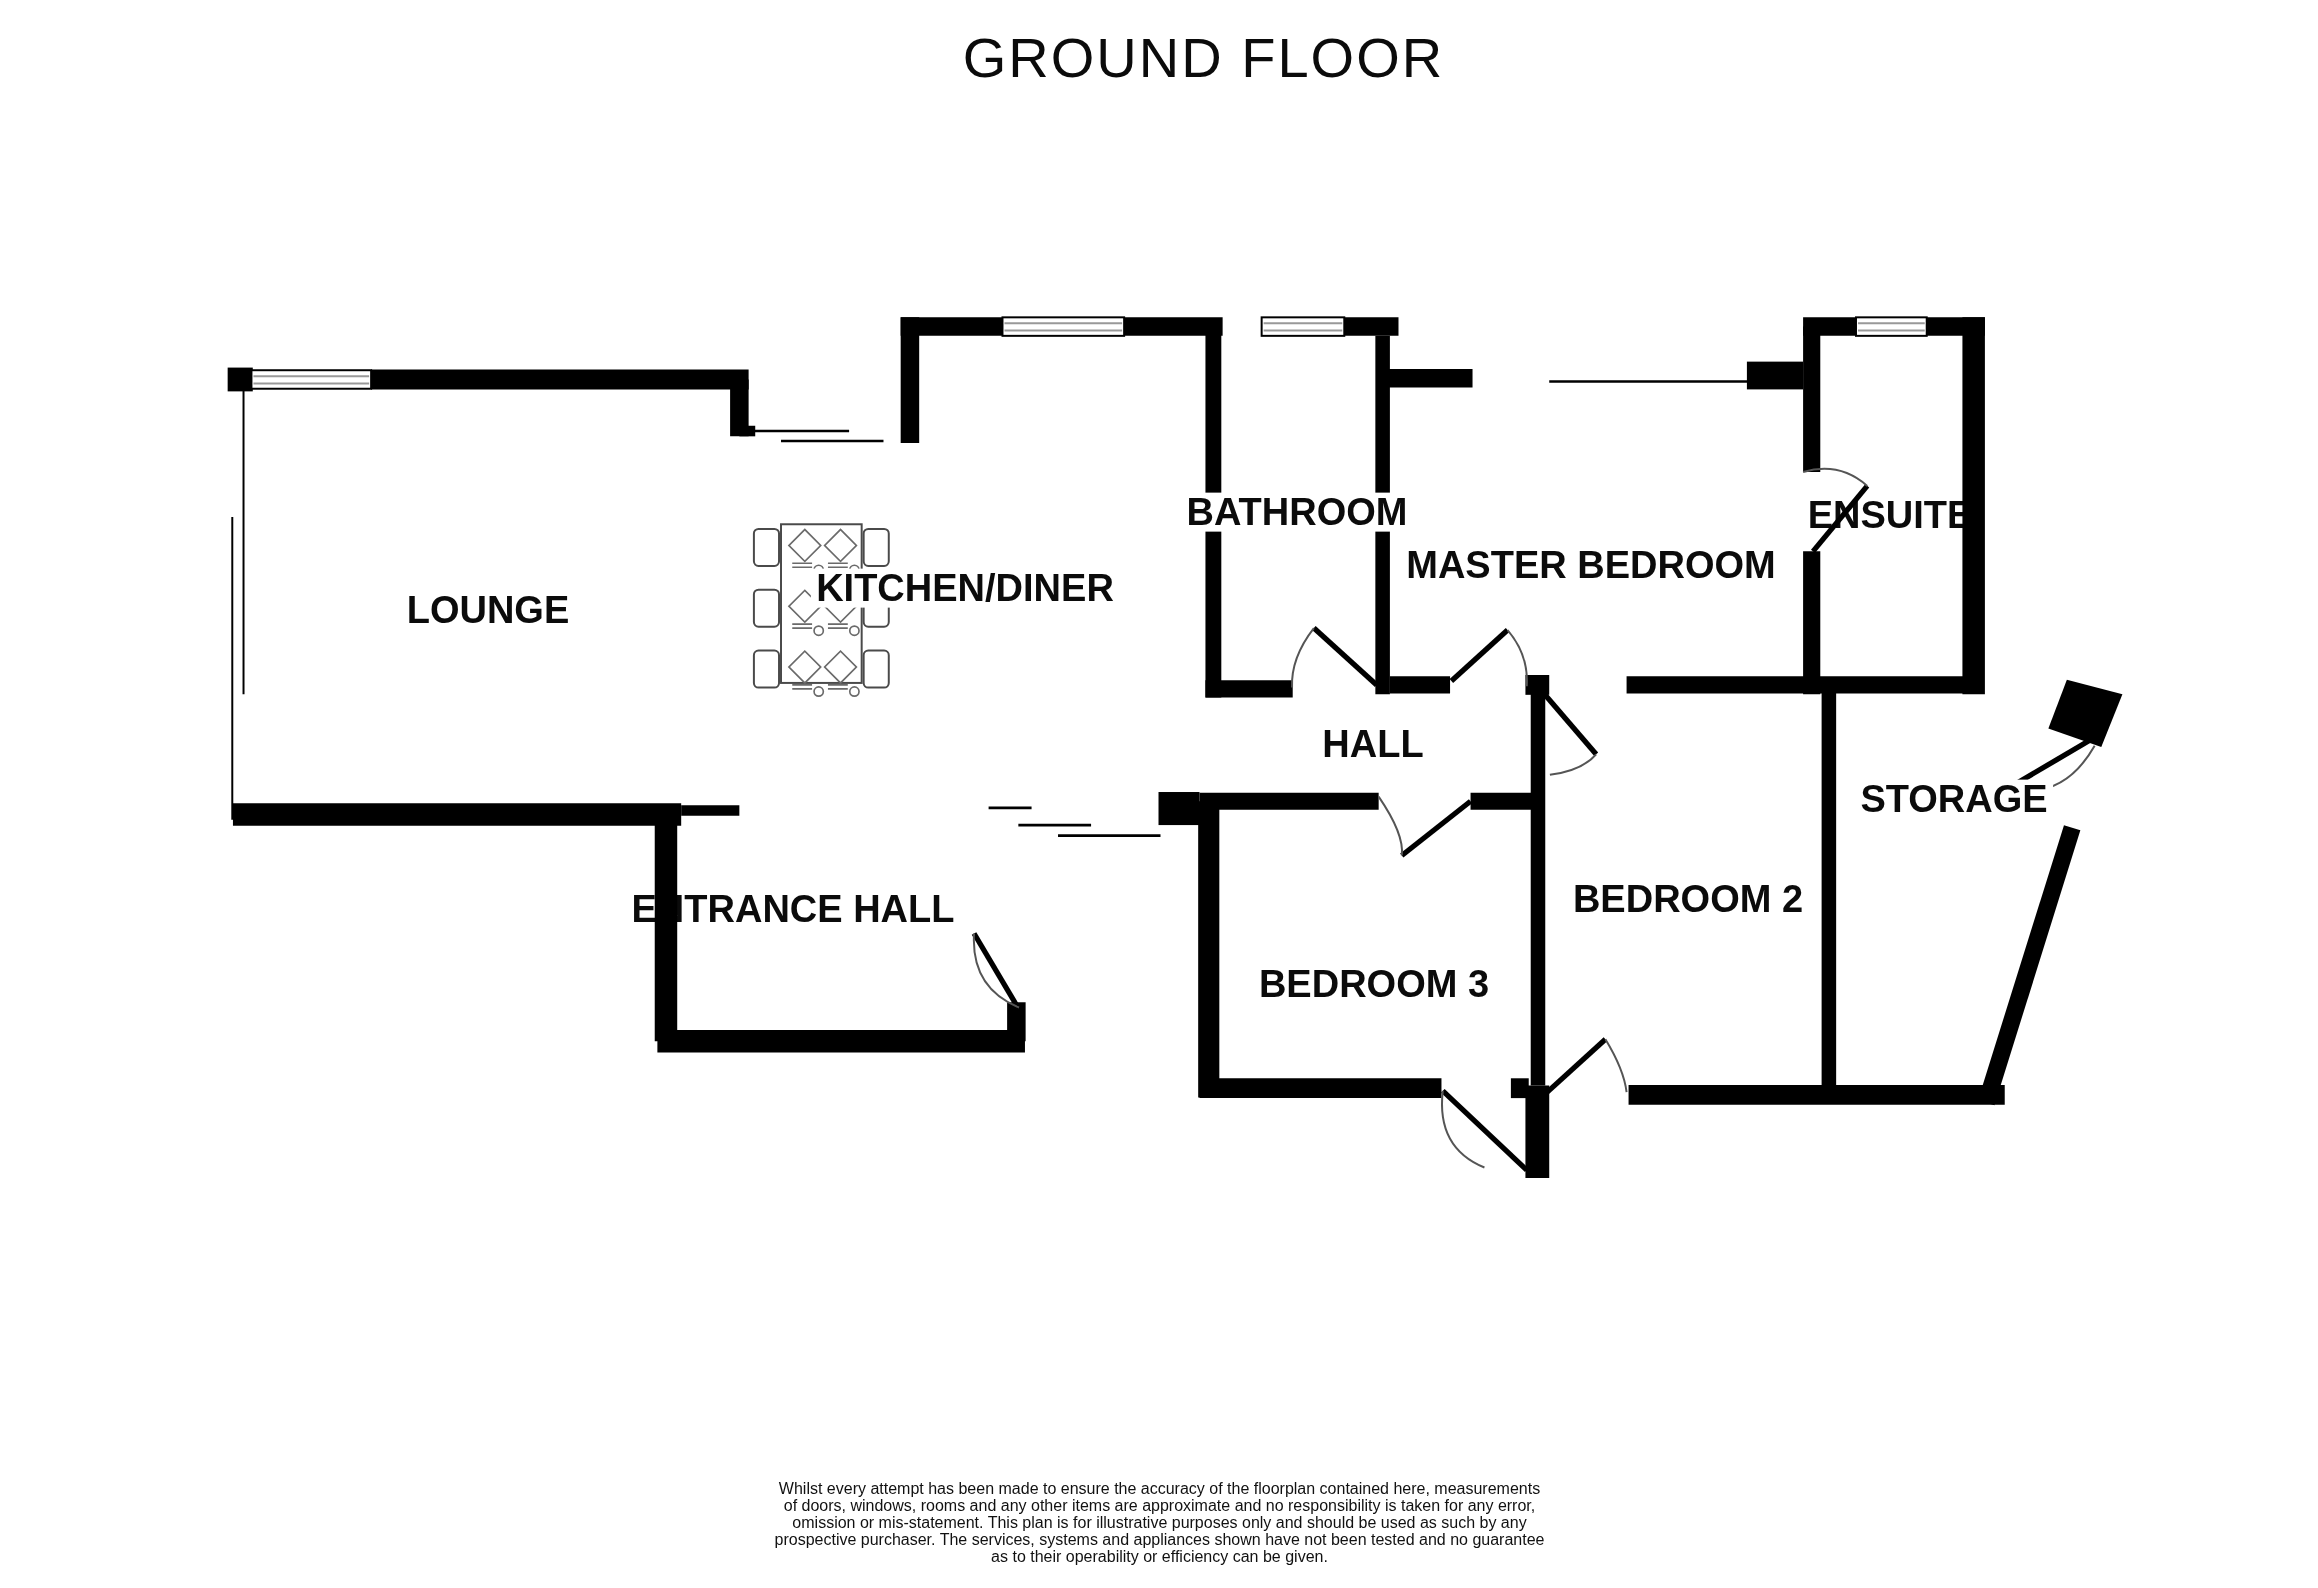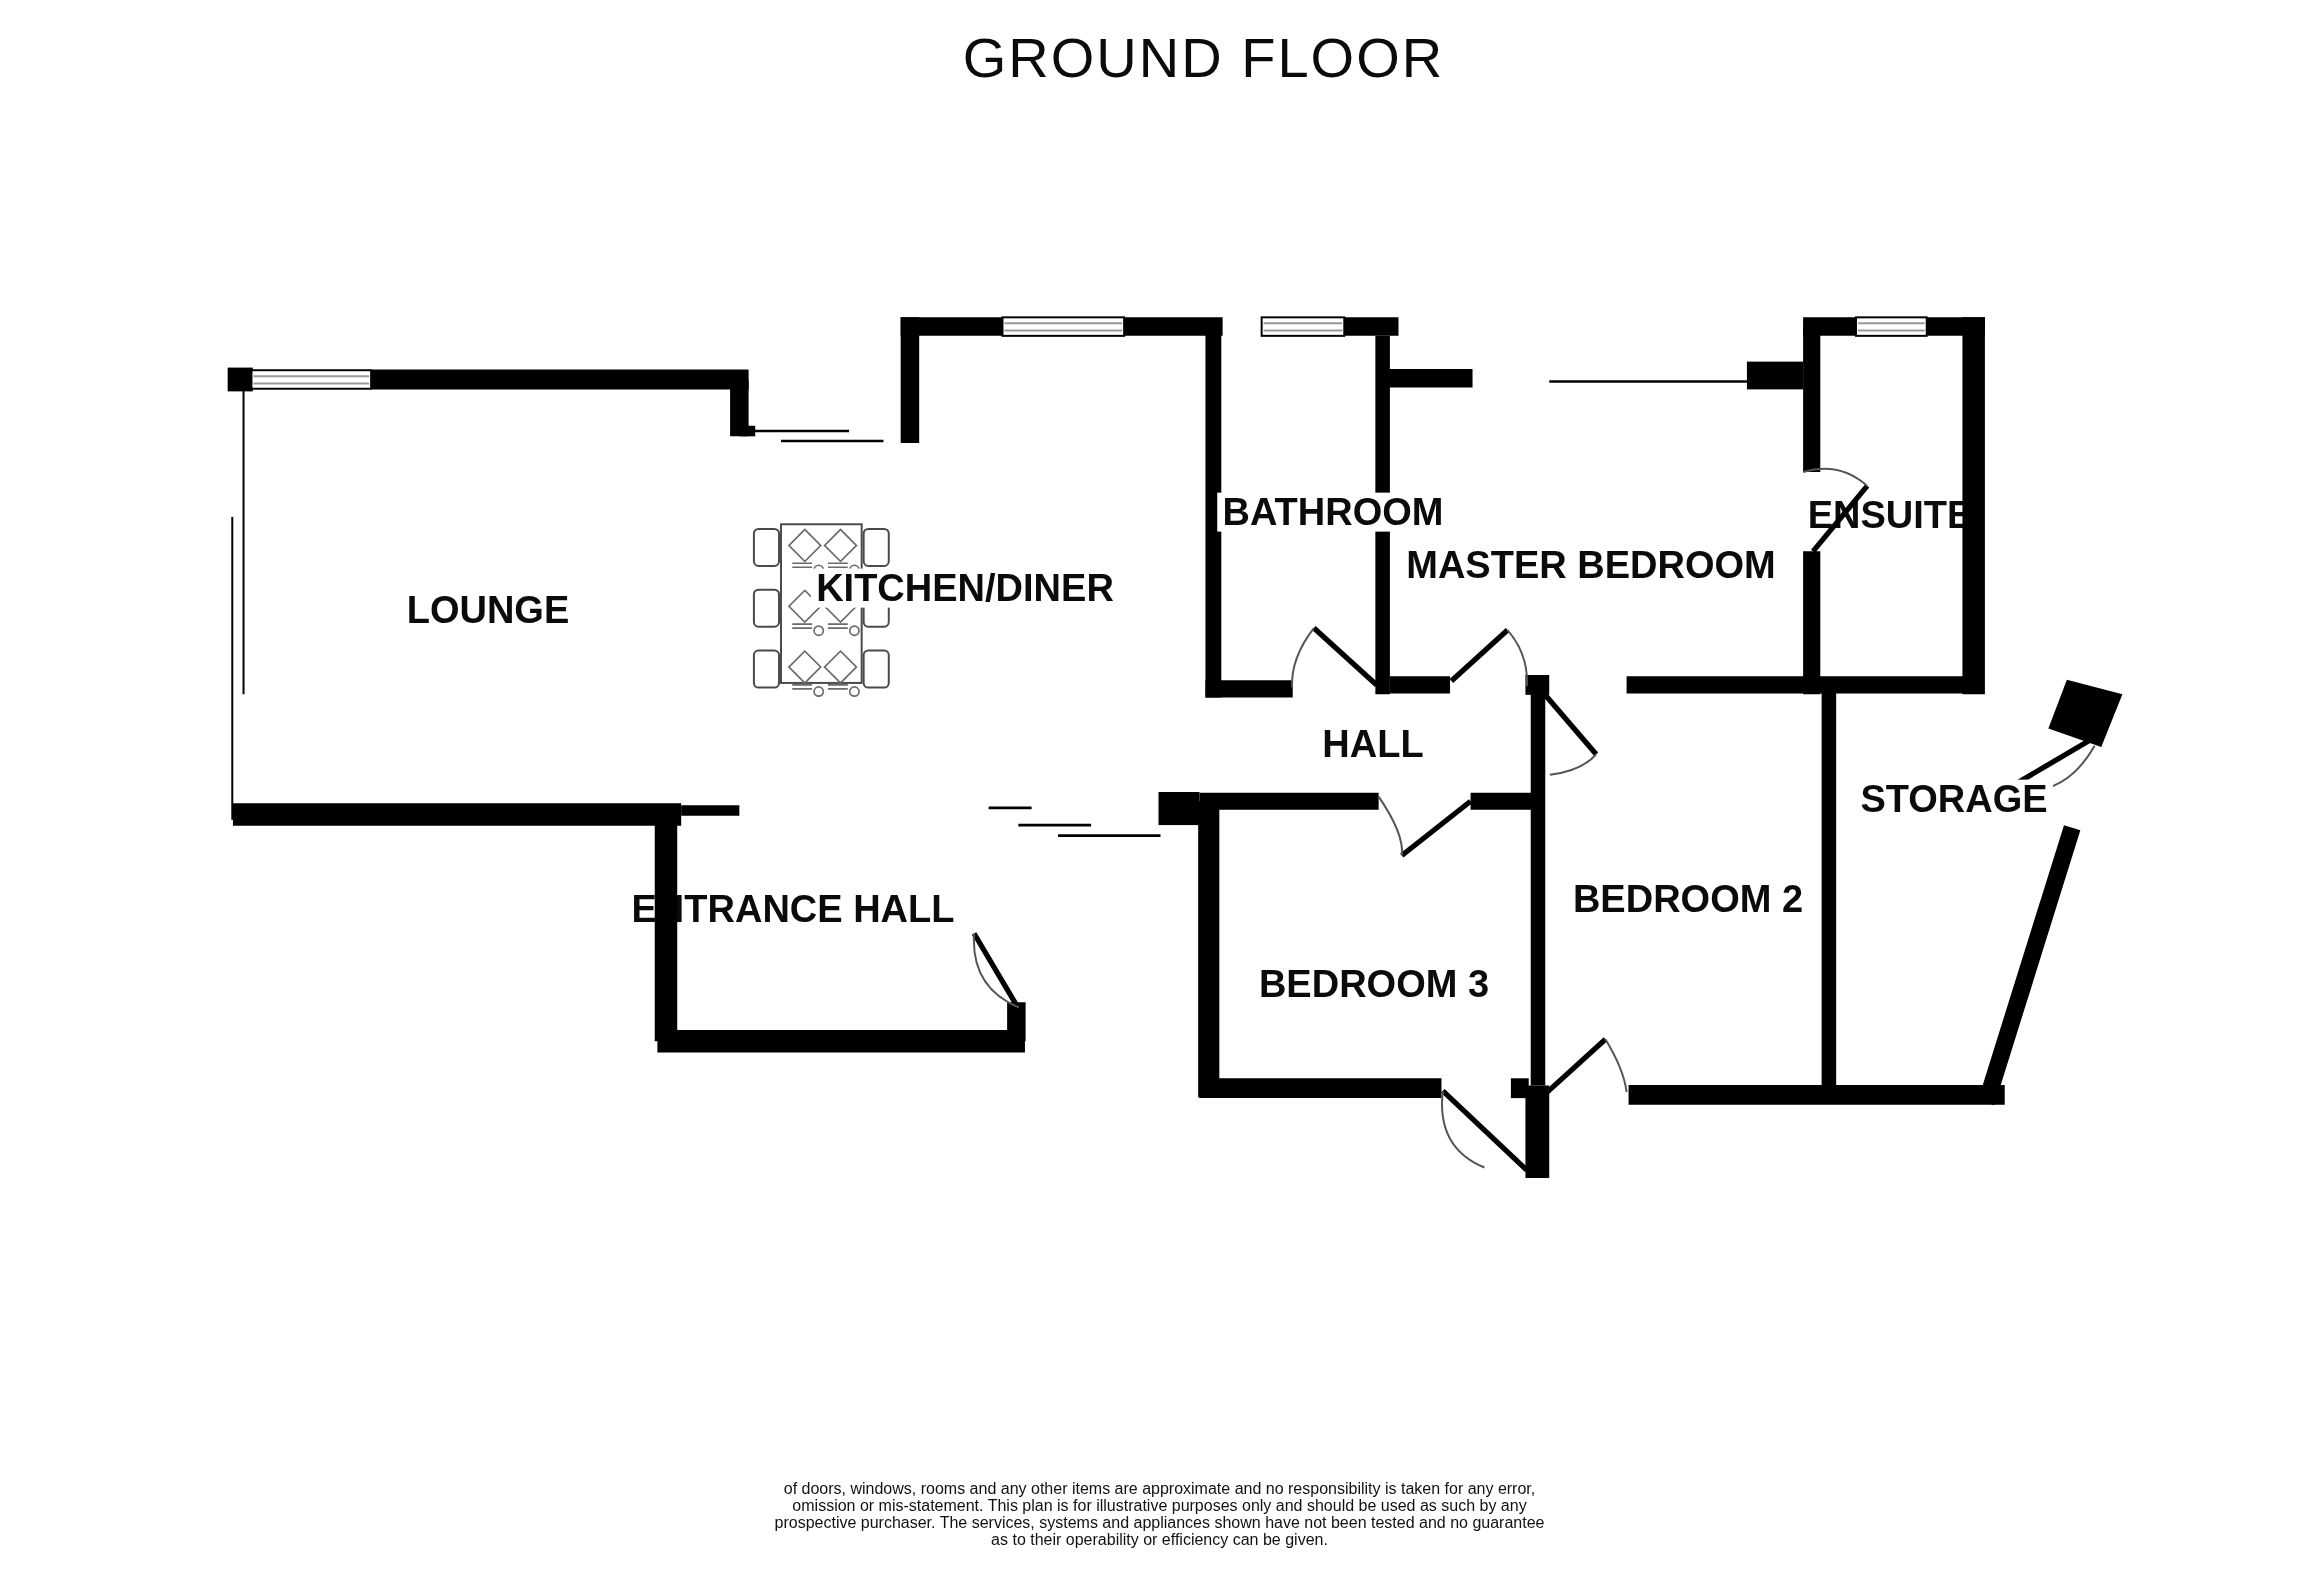--- a/index.html
+++ b/index.html
@@ -198,25 +198,26 @@
       <line x1="3134" y1="1252" x2="3004" y2="1668" stroke-width="26"></line>
     </g>
     <g>
       <line x1="3038" y1="1192" x2="3160" y2="1120" stroke="#000" stroke-width="8"></line>
       <path d="M3038,1192 Q3120,1212 3168,1128" fill="none" stroke="#555" stroke-width="3"></path>
     </g>
   </svg>
 
   <div class="layer">
     <div class="room-label overwall" style="left:965px;top:588px;text-align:center;">KITCHEN/DINER</div>
-    <div class="room-label overwall" style="left:1297px;top:512px;margin-left:36px;">BATHROOM</div>
+    <div class="room-label overwall" style="left:1297px;top:512px;">BATHROOM</div>
     <div class="room-label overwall" style="left:1954px;top:799px;">STORAGE</div>
   </div>
 
   <div class="footer">
+    <div>Whilst every attempt has been made to ensure the accuracy of the floorplan contained here, measurements</div>
     <div>of doors, windows, rooms and any other items are approximate and no responsibility is taken for any error,</div>
     <div>omission or mis-statement. This plan is for illustrative purposes only and should be used as such by any</div>
     <div>prospective purchaser. The services, systems and appliances shown have not been tested and no guarantee</div>
     <div>as to their operability or efficiency can be given.</div>
   </div>
 
 </div>
 
 
 </body></html>

